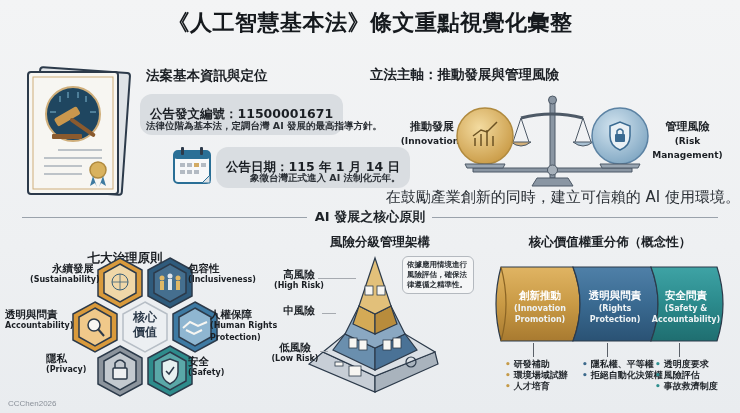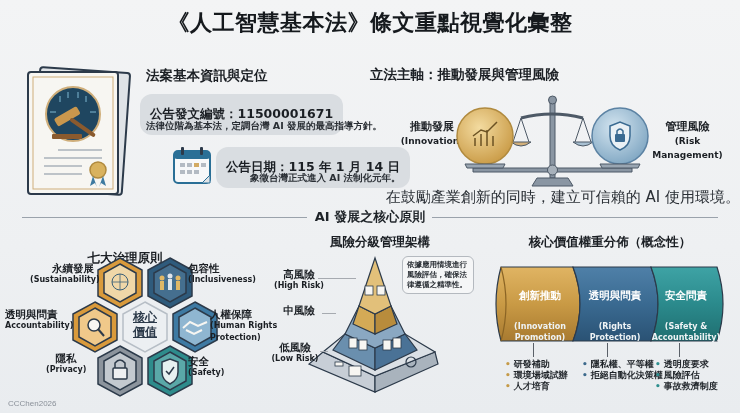--- a/index.html
+++ b/index.html
@@ -46,21 +46,21 @@
 
   
   .s3-title { left: 60px; top: 234px; width: 130px; text-align: center; font-size: 12.5px; margin-top: 16px; }
   .hex-wrap { left: 70px; top: 256px; width: 150px; height: 145px; }
   .hlab { font-weight: bold; font-size: 10.5px; line-height: 12px; color: #1b1f24; }
   .hlab .en { font-size: 8px; display: block; }
   .hl-sus { left: 30px; top: 262px; text-align: right; width: 64px; }
   .hl-inc { left: 188px; top: 262px; }
   .hl-tra { left: 5px; top: 308px; text-align: left; width: 68px; }
   .hl-hum { left: 210px; top: 308px; }
-  .hl-pri { left: 46px; top: 352px; text-align: center; width: 40px; }
+  .hl-pri { left: 46px; top: 352px; text-align: left; width: 40px; }
   .hl-saf { left: 188px; top: 355px; }
 
   
   .s4-title { left: 320px; top: 234px; width: 120px; text-align: center; font-size: 12.5px; }
   .pyramid { left: 305px; top: 254px; width: 135px; height: 140px; }
   .plab { text-align: center; font-weight: bold; font-size: 10.5px; line-height: 12px; color: #1b1f24; }
   .plab .en { font-size: 8px; display: block; }
   .pl-high { left: 274px; top: 268px; width: 50px; }
   .pl-med { left: 270px; top: 304px; width: 58px; }
   .pl-low { left: 270px; top: 341px; width: 50px; }
@@ -68,21 +68,21 @@
   .callout {
     left: 402px; top: 256px; width: 72px; padding: 3px 4px;
     border: 1px solid #b4b9bf; border-radius: 6px; background: #f5f6f7;
     font-size: 7.5px; font-weight: bold; line-height: 10px; color: #2a2f35;
   }
 
   
   .s5-title { left: 480px; top: 234px; width: 260px; text-align: center; font-size: 12.5px; }
   .cyl { left: 493px; top: 265px; width: 232px; height: 78px; }
   .cyl-lab { text-align: center; font-weight: bold; color: #ffffff; line-height: 11px; }
-  .cyl-lab .zh { font-size: 10.5px; display: block; margin-bottom: 20px; }
+  .cyl-lab .zh { font-size: 10.5px; display: block; margin-bottom: 2px; }
   .cyl-lab .en { font-size: 8px; display: block; color: #eef3f5; }
   .cl-1 { left: 505px; top: 290px; width: 70px; }
   .cl-2 { left: 580px; top: 290px; width: 70px; }
   .cl-3 { left: 650px; top: 290px; width: 72px; }
   .vline { width: 1px; height: 14px; background: #5a6068; top: 343px; }
   .blist { font-size: 9px; font-weight: bold; line-height: 11px; color: #1e2328; list-style: none; }
   .blist li::before { content: "•"; margin-right: 3px; }
   .bl-1 { left: 505px; top: 359px; }
   .bl-1 li::before { color: #c59a48; }
   .bl-2 { left: 582px; top: 359px; }
@@ -228,21 +228,21 @@
     <rect x="43" y="112" width="14" height="11" rx="1" fill="#eef0f2"></rect>
     <path d="M45 112 L45 107 Q50 101 55 107 L55 112" fill="none"></path>
   </g>
   <g stroke="#2c3a4a" stroke-width="1.5">
     <polygon points="100,90 122,102 122,128 100,140 78,128 78,102" fill="#2e8c8c"></polygon>
     <polygon points="100,96 116,105 116,125 100,134 84,125 84,105" fill="#5aa8a8"></polygon>
     <path d="M92 106 L100 103 L108 106 L108 116 Q108 124 100 128 Q92 124 92 116 Z" fill="#e7f1f1"></path>
     <path d="M96 115 L99 118 L104 111" stroke="#2c3a4a" stroke-width="1.5" fill="none"></path>
   </g>
 </svg>
-<div class="abs" style="left:128px;top:310px;width:34px;text-align:center;font-weight:bold;font-size:12px;line-height:15px;color:#2c3a4a;text-decoration:underline;">
+<div class="abs" style="left:128px;top:310px;width:34px;text-align:center;font-weight:bold;font-size:12px;line-height:15px;color:#2c3a4a;">
   <div>核心</div>
   <div>價值</div>
 </div>
 <div class="abs hlab hl-sus">
   <span>永續發展</span>
   <span class="en">(Sustainability)</span>
 </div>
 <div class="abs hlab hl-inc">
   <span>包容性</span>
   <span class="en">(Inclusiveness)</span>

